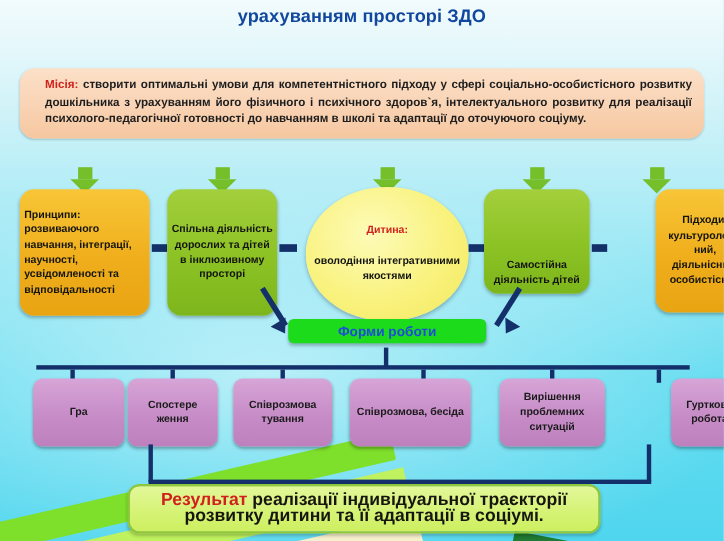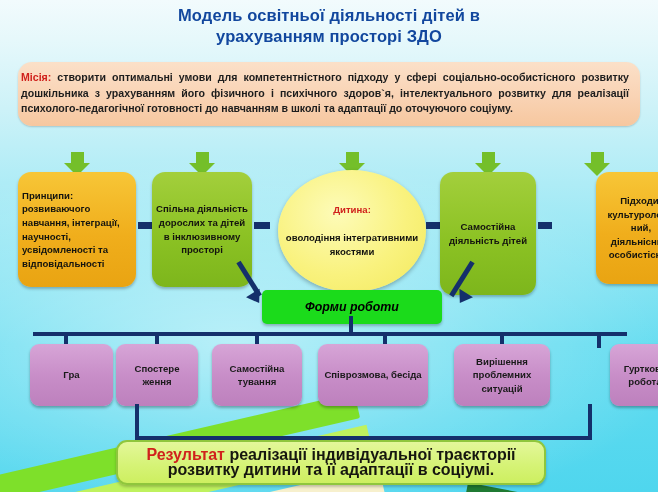--- a/index.html
+++ b/index.html
@@ -26,21 +26,21 @@
            transform:rotate(11deg);transform-origin:right center;}
 
   
   .title{position:absolute;left:0;top:5px;width:658px;text-align:center;
     color:#12479e;font-weight:bold;font-size:16.5px;line-height:21px;
     letter-spacing:.1px;}
 
   
   .mission{position:absolute;left:18px;top:62px;width:622px;
     background:linear-gradient(180deg,#fbe0c8 0%,#f9d3b4 55%,#f6c79f 100%);
-    border-radius:14px;padding:8px 11px 9px 3px;box-sizing:border-box;
+    border-radius:14px;padding:8px 11px 9px 23px;box-sizing:border-box;
     box-shadow:0 1px 2px rgba(0,0,0,.18);}
   .mission p{margin:0;font-size:10.6px;line-height:15.6px;color:#1d1d1d;
     font-weight:bold;text-align:justify;}
   .mission .kw{color:#d0211c;}
 
   
   .darrow{position:absolute;width:26px;height:24px;}
   .darrow i{display:block;width:13px;height:11px;margin:0 auto;
     background:#74bf2a;}
   .darrow u{display:block;width:0;height:0;margin:0 auto;
@@ -52,40 +52,40 @@
     display:flex;align-items:center;justify-content:center;text-align:center;
     font-weight:bold;color:#14140f;box-shadow:0 2px 3px rgba(0,0,0,.25);
     padding:5px 4px;}
   .mbox span{display:block;font-size:9.6px;line-height:13.6px;}
   .m-orange{background:linear-gradient(180deg,#f7c637 0%,#f0ae1c 55%,#e9a412 100%);}
   .m-green{background:linear-gradient(180deg,#a3cf3c 0%,#8cc224 55%,#7db61c 100%);}
 
   .b-principles{left:18px;top:172px;width:118px;height:115px;}
   .b-principles span{text-align:left;}
   .b-joint{left:152px;top:172px;width:100px;height:115px;}
-  .b-independent{left:440px;top:172px;width:96px;height:123px;}
+  .b-independent{left:440px;top:172px;width:96px;height:95px;align-items:flex-end;}
   .b-approaches{left:552px;top:172px;width:90px;height:112px;margin-left:44px;}
 
   .oval{position:absolute;left:278px;top:170px;width:148px;height:122px;
     border-radius:50%;
     background:radial-gradient(ellipse at 40% 35%,#fdfbb8 0%,#f9f27e 55%,#f2e95c 100%);
     box-shadow:0 2px 4px rgba(0,0,0,.28);
     display:flex;align-items:center;justify-content:center;text-align:center;}
   .oval span{display:block;font-size:9.6px;line-height:14px;font-weight:bold;color:#13130f;}
   .oval .kw{color:#d0211c;}
 
   
   .nub{position:absolute;height:7px;background:#14306b;}
 
   
-  .forms{position:absolute;left:262px;top:290px;width:180px;height:34px;
+  .forms{position:absolute;left:262px;top:290px;width:180px;height:22px;
     background:#1bdb1b;border-radius:5px;
     display:flex;align-items:center;justify-content:center;
-    color:#000000;font-weight:bold;font-size:12.4px;
-    box-shadow:0 2px 3px rgba(0,0,0,.25);font-style:italic;}
+    color:#1d4ed8;font-weight:bold;font-size:12.4px;
+    box-shadow:0 2px 3px rgba(0,0,0,.25);}
 
   
   .conv{position:absolute;width:5px;background:#14306b;transform-origin:top center;}
   .conv-l{left:236px;top:262px;height:40px;transform:rotate(-32deg);}
   .conv-r{left:470px;top:262px;height:40px;transform:rotate(32deg);}
   .convhead{position:absolute;width:0;height:0;
     border-left:8px solid transparent;border-right:8px solid transparent;
     border-top:12px solid #14306b;}
   .convhead-l{left:248px;top:292px;transform:rotate(-32deg);}
   .convhead-r{left:455px;top:292px;transform:rotate(32deg);}
@@ -133,21 +133,20 @@
   <div class="bg-base"></div>
   <div class="bg-glow"></div>
 
   <div class="band band-l3"></div>
   <div class="band band-l2"></div>
   <div class="band band-l1"></div>
 
   <div class="band band-r1"></div>
 
   <div class="title">
-    <div>Модель освітньої діяльності дітей в</div>
     <div>урахуванням просторі ЗДО</div>
   </div>
 
   <div class="mission">
     <p><span class="kw">Місія:</span><span> створити оптимальні умови для компетентністного підходу   у сфері соціально-особистісного розвитку дошкільника з урахуванням його фізичного і психічного здоров`я, інтелектуального розвитку для реалізації психолого-педагогічної готовності до навчанням в школі та адаптації до оточуючого соціуму.</span></p>
   </div>
 
   <div class="darrow" style="left:64px;top:152px;">
       <i></i>
       <u></u>
@@ -215,21 +214,21 @@
   <div class="drop" style="left:500px;"></div>
   <div class="drop" style="left:597px;"></div>
 
   <div class="pbox p1">
     <span>Гра</span>
   </div>
   <div class="pbox p2">
     <span>Спостере ження</span>
   </div>
   <div class="pbox p3">
-    <span>Самостійна тування</span>
+    <span>Співрозмова тування</span>
   </div>
   <div class="pbox p4">
     <span>Співрозмова, бесіда</span>
   </div>
   <div class="pbox p5">
     <span>Вирішення проблемних ситуацій</span>
   </div>
   <div class="pbox p6">
     <span>Гурткова робота</span>
   </div>

